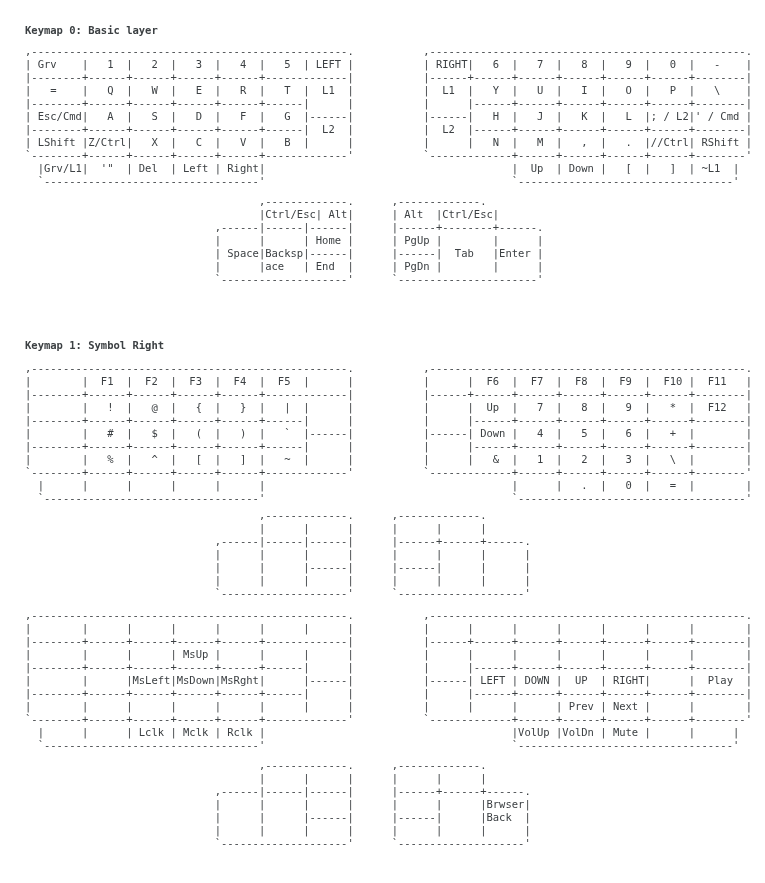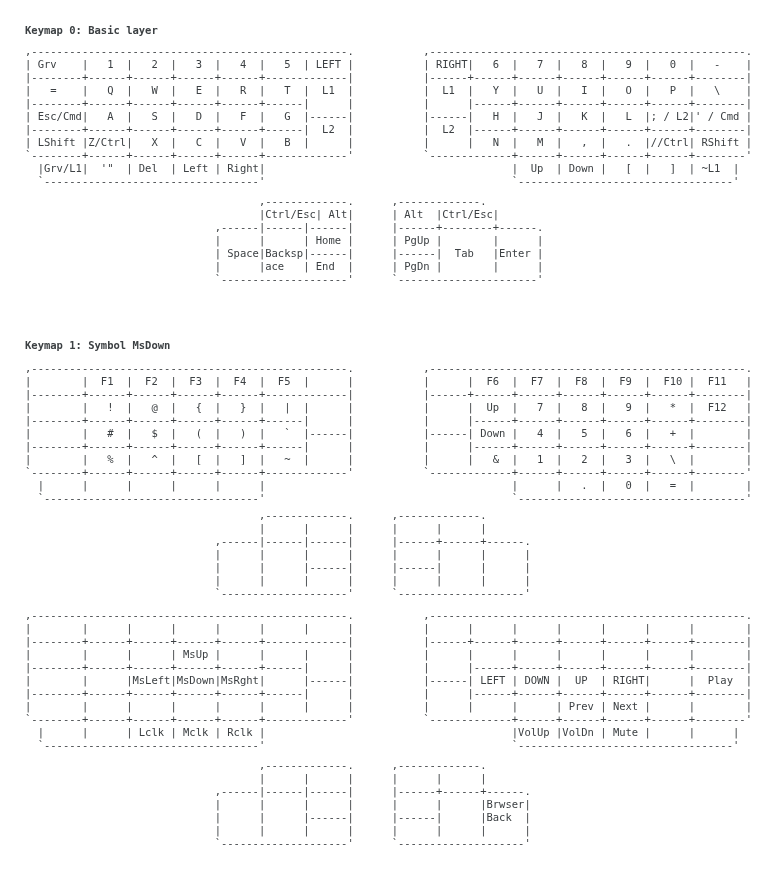--- a/index.html
+++ b/index.html
@@ -63,21 +63,21 @@
     <pre class="keymap-art thumbs">                                     ,-------------.      ,-------------.
                                      |Ctrl/Esc| Alt|      | Alt  |Ctrl/Esc|
                               ,------|------|------|      |------+--------+------.
                               |      |      | Home |      | PgUp |        |      |
                               | Space|Backsp|------|      |------|  Tab   |Enter |
                               |      |ace   | End  |      | PgDn |        |      |
                               `--------------------'      `----------------------'</pre>
   </section>
 
   <section class="keymap-section" id="s1">
-    <div class="keymap-title">Keymap 1: Symbol MsDown</div>
+    <div class="keymap-title">Keymap 1: Symbol Right</div>
     <pre class="keymap-art main">,--------------------------------------------------.           ,--------------------------------------------------.
 |        |  F1  |  F2  |  F3  |  F4  |  F5  |      |           |      |  F6  |  F7  |  F8  |  F9  |  F10 |  F11   |
 |--------+------+------+------+------+-------------|           |------+------+------+------+------+------+--------|
 |        |   !  |   @  |   {  |   }  |   |  |      |           |      |  Up  |   7  |   8  |   9  |   *  |  F12   |
 |--------+------+------+------+------+------|      |           |      |------+------+------+------+------+--------|
 |        |   #  |   $  |   (  |   )  |   `  |------|           |------| Down |   4  |   5  |   6  |   +  |        |
 |--------+------+------+------+------+------|      |           |      |------+------+------+------+------+--------|
 |        |   %  |   ^  |   [  |   ]  |   ~  |      |           |      |   &amp;  |   1  |   2  |   3  |   \  |        |
 `--------+------+------+------+------+-------------'           `-------------+------+------+------+------+--------'
   |      |      |      |      |      |                                       |      |   .  |   0  |   =  |        |

